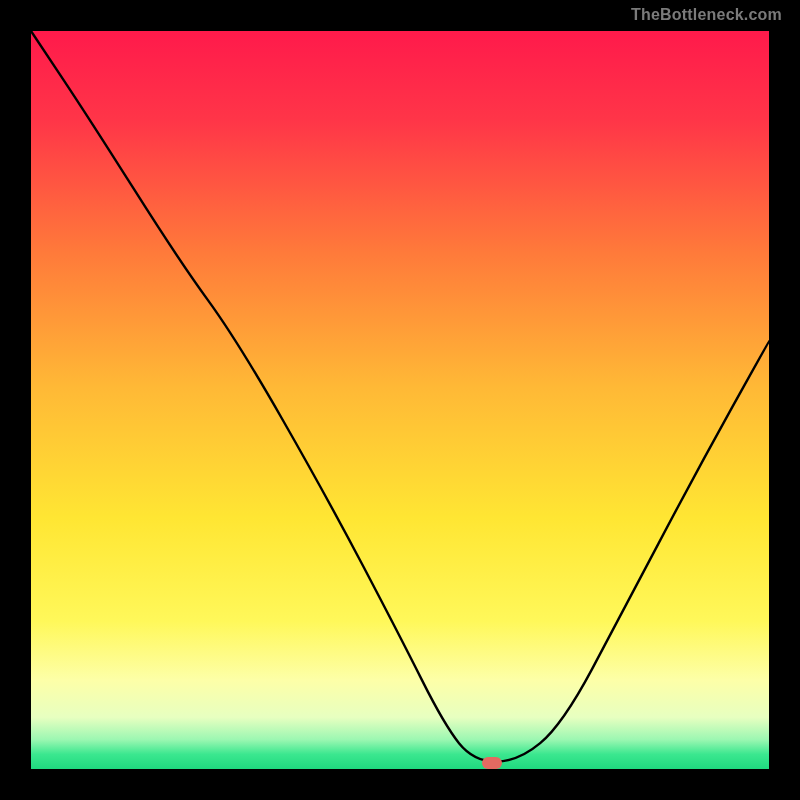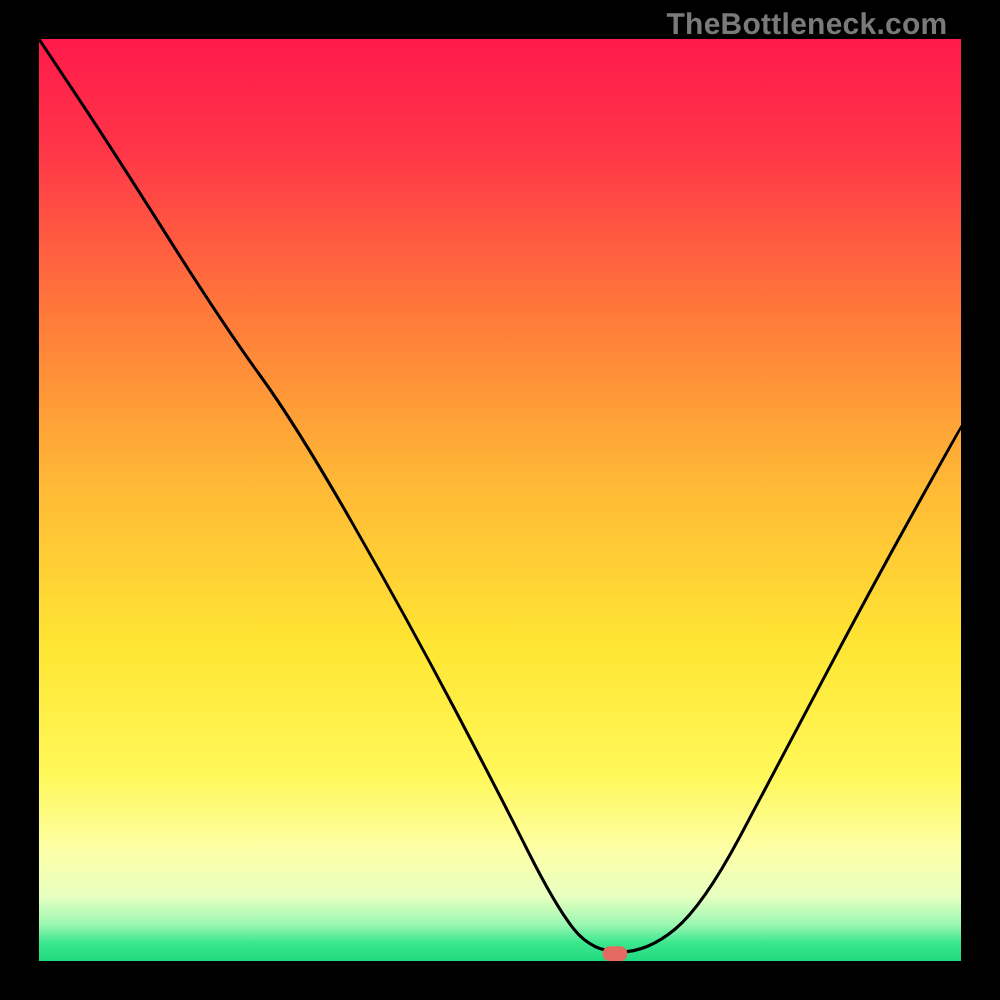--- a/index.html
+++ b/index.html
@@ -43,23 +43,23 @@
   .marker {
     position: absolute;
     width: 20px;
     height: 12px;
     border-radius: 6px;
     transform: translate(-50%, -50%);
   }
   .watermark {
     position: absolute;
     top: 6px;
-    right: 42px;
+    right: 18px;
     font-family: Arial, Helvetica, sans-serif;
-    font-size: 24px;
+    font-size: 16px;
     font-weight: 600;
     color: #7a7a7a;
     letter-spacing: 0.2px;
   }
 </style>
 </head>
 <body>
 
 <div class="frame">
 

